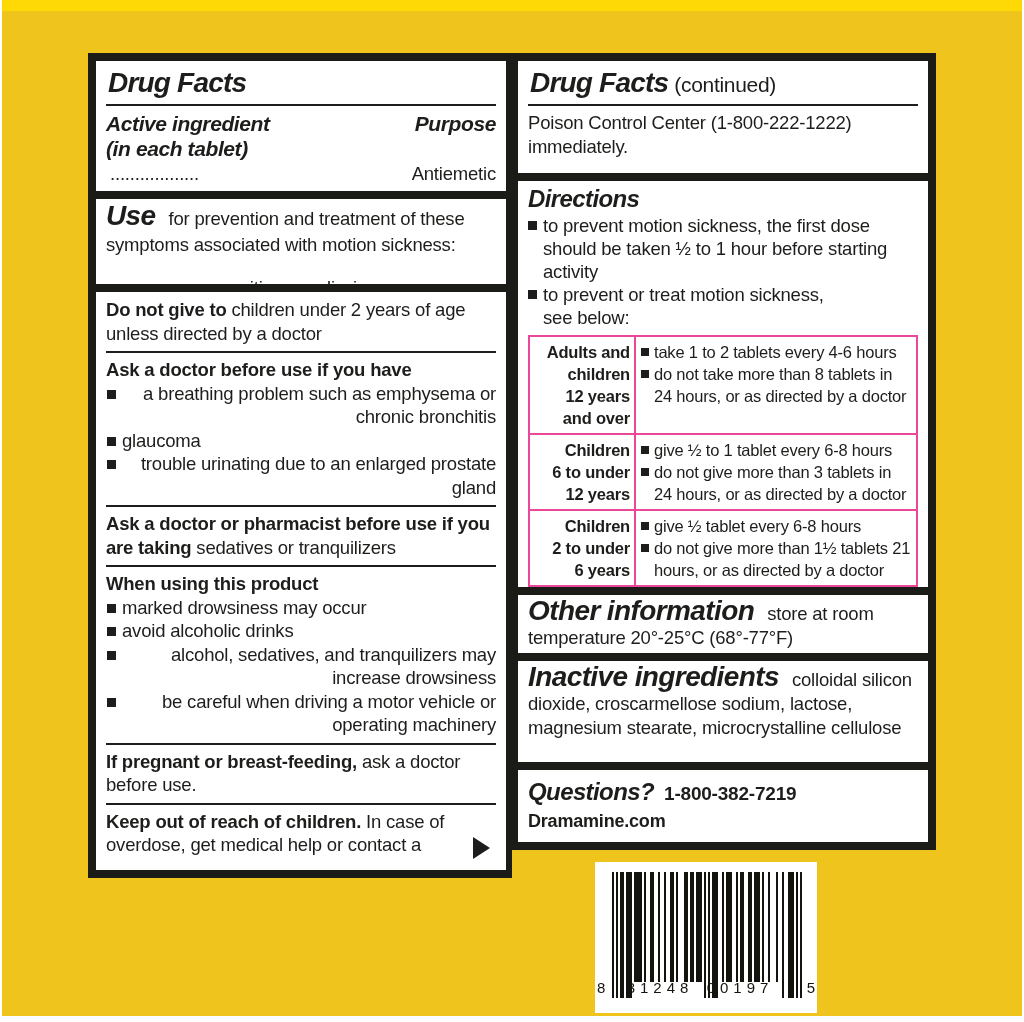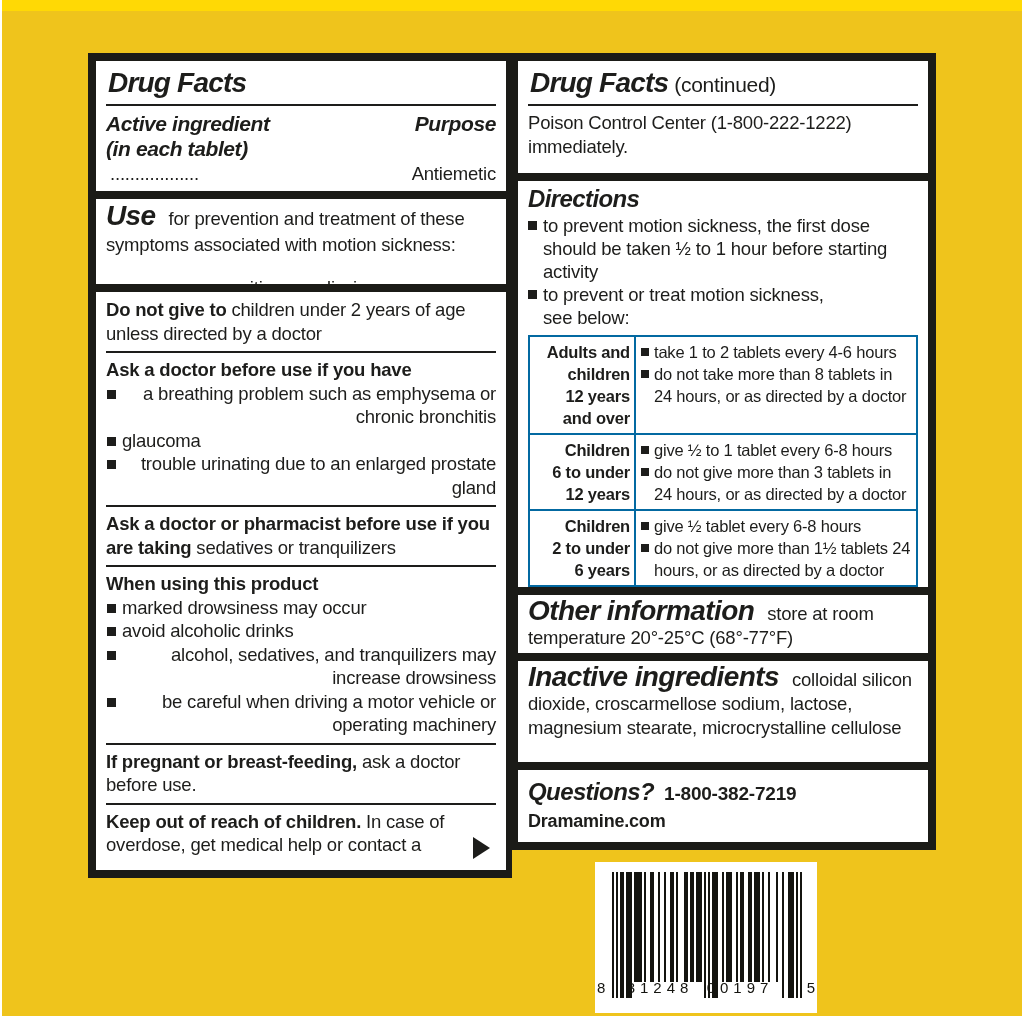--- a/index.html
+++ b/index.html
@@ -55,21 +55,21 @@
   .blist .sq { margin:8px 6px 0 1px; }
   .rel { position:relative; }
   .arrow { position:absolute; right:6px; top:32px; width:0; height:0;
            border-left:17px solid #1d1d1b; border-top:11px solid transparent; border-bottom:11px solid transparent; }
 
   .dir-bullets { list-style:none; margin:1px 0 6px 0; padding:0; font-size:18.5px; line-height:23px; }
   .dir-bullets li { display:flex; }
   .dir-bullets .sq { margin:7px 6px 0 0; }
 
   table.dose { width:100%; border-collapse:collapse; border:2px solid #1d1d1b; font-size:16.5px; line-height:22px; }
-  table.dose td { border:2px solid #0369a1; padding:4px 4px; vertical-align:top; }
+  table.dose td { border:2px solid #ec4899; padding:4px 4px; vertical-align:top; }
   td.group { width:106px; font-weight:bold; text-align:right; padding-right:7px; }
   td.dose-cell ul { list-style:none; margin:0; padding:0; }
   td.dose-cell li { display:flex; }
   td.dose-cell .sq { width:8px; height:8px; margin:7px 5px 0 1px; }
 
   .q-row { display:flex; align-items:baseline; padding-top:4px; }
   .q-phone { font-size:19px; font-weight:bold; margin-left:10px; letter-spacing:-0.2px; }
   .q-site { font-size:18px; font-weight:bold; margin-top:5px; }
 
   .barcode-box { position:absolute; left:595px; top:862px; width:222px; height:151px; background:#ffffff; }
@@ -264,21 +264,21 @@
           <span style="display:block;">6 years</span>
         </td>
         <td class="dose-cell">
           <ul>
             <li>
                   <span class="sq"></span>
                   <span>give ½ tablet every 6-8 hours</span>
                 </li>
             <li>
                   <span class="sq"></span>
-                  <span>do not give more than 1½ tablets 24 hours, or as directed by a doctor</span>
+                  <span>do not give more than 1½ tablets 21 hours, or as directed by a doctor</span>
                 </li>
           </ul>
         </td>
       </tr>
     </tbody>
       </table>
   </div>
 
   <div class="box rb3">
     <div class="body-text">

